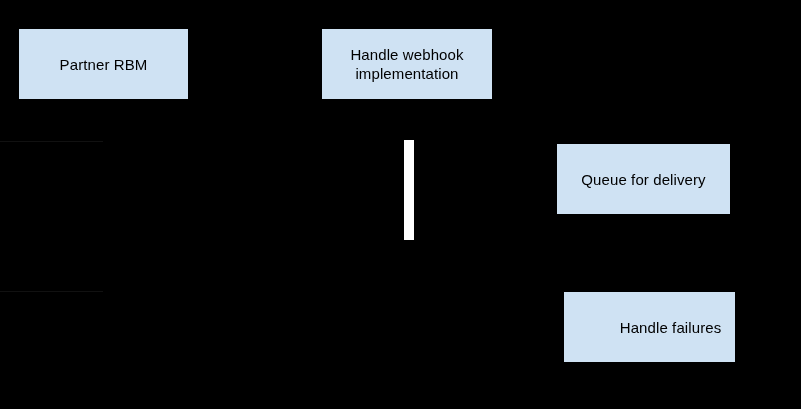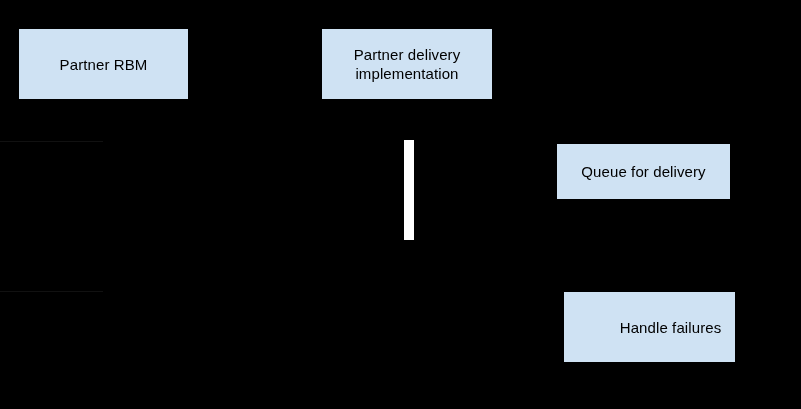--- a/index.html
+++ b/index.html
@@ -47,22 +47,22 @@
 <body>
 
 <div id="canvas">
 
   <div class="faint-rule" style="left:0px; top:141px; width:103px;"></div>
 
   <div class="faint-rule" style="left:0px; top:291px; width:103px;"></div>
 
   <div class="node" style="left:19px; top:29px; width:169px; height:70px; background:#cfe2f3;">Partner RBM</div>
 
-  <div class="node" style="left:322px; top:29px; width:170px; height:70px; background:#cfe2f3;">Partner delivery
+  <div class="node" style="left:322px; top:29px; width:170px; height:70px; background:#cfe2f3;">Handle webhook
 implementation</div>
 
   <div class="connector-bar" style="left:404px; top:140px; width:10px; height:100px; background:#ffffff;"></div>
 
-  <div class="node" style="left:557px; top:144px; width:173px; height:55px; background:#cfe2f3;">Queue for delivery</div>
+  <div class="node" style="left:557px; top:144px; width:173px; height:70px; background:#cfe2f3;">Queue for delivery</div>
 
   <div class="node" style="left:564px; top:292px; width:171px; height:70px; background:#cfe2f3;padding-left:48px;">Handle failures</div>
 
 </div>
 
 </body></html>

